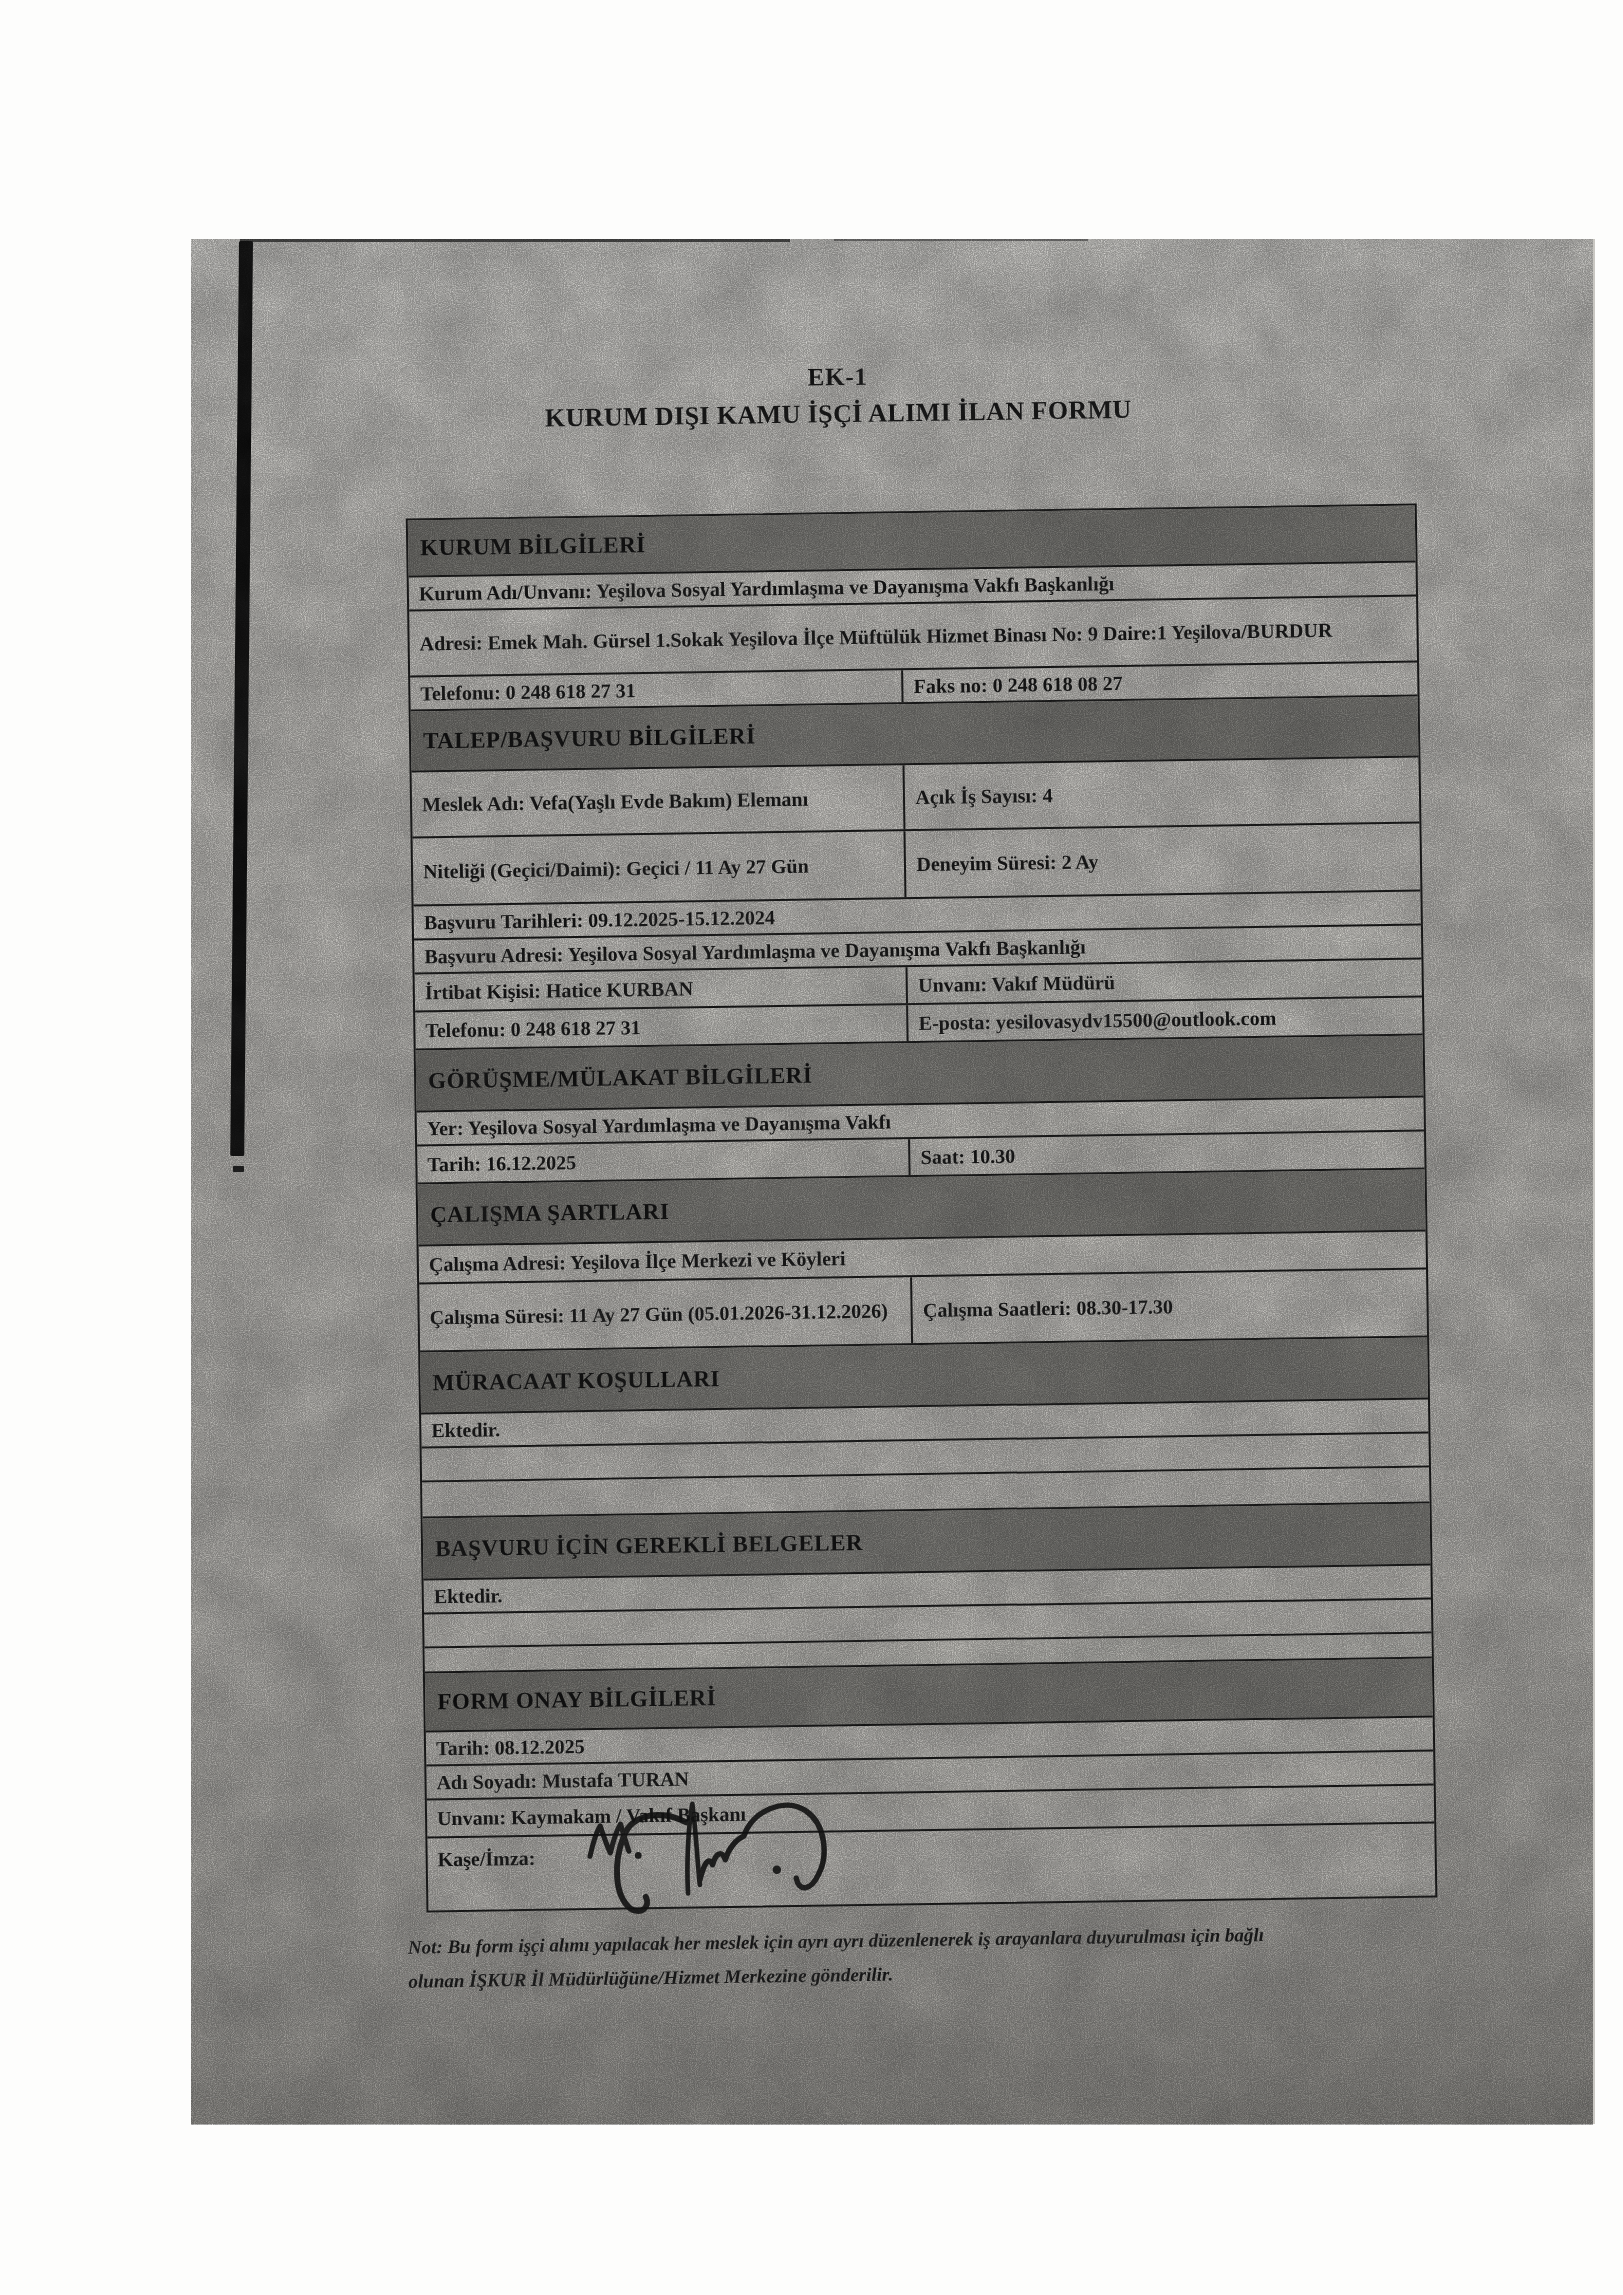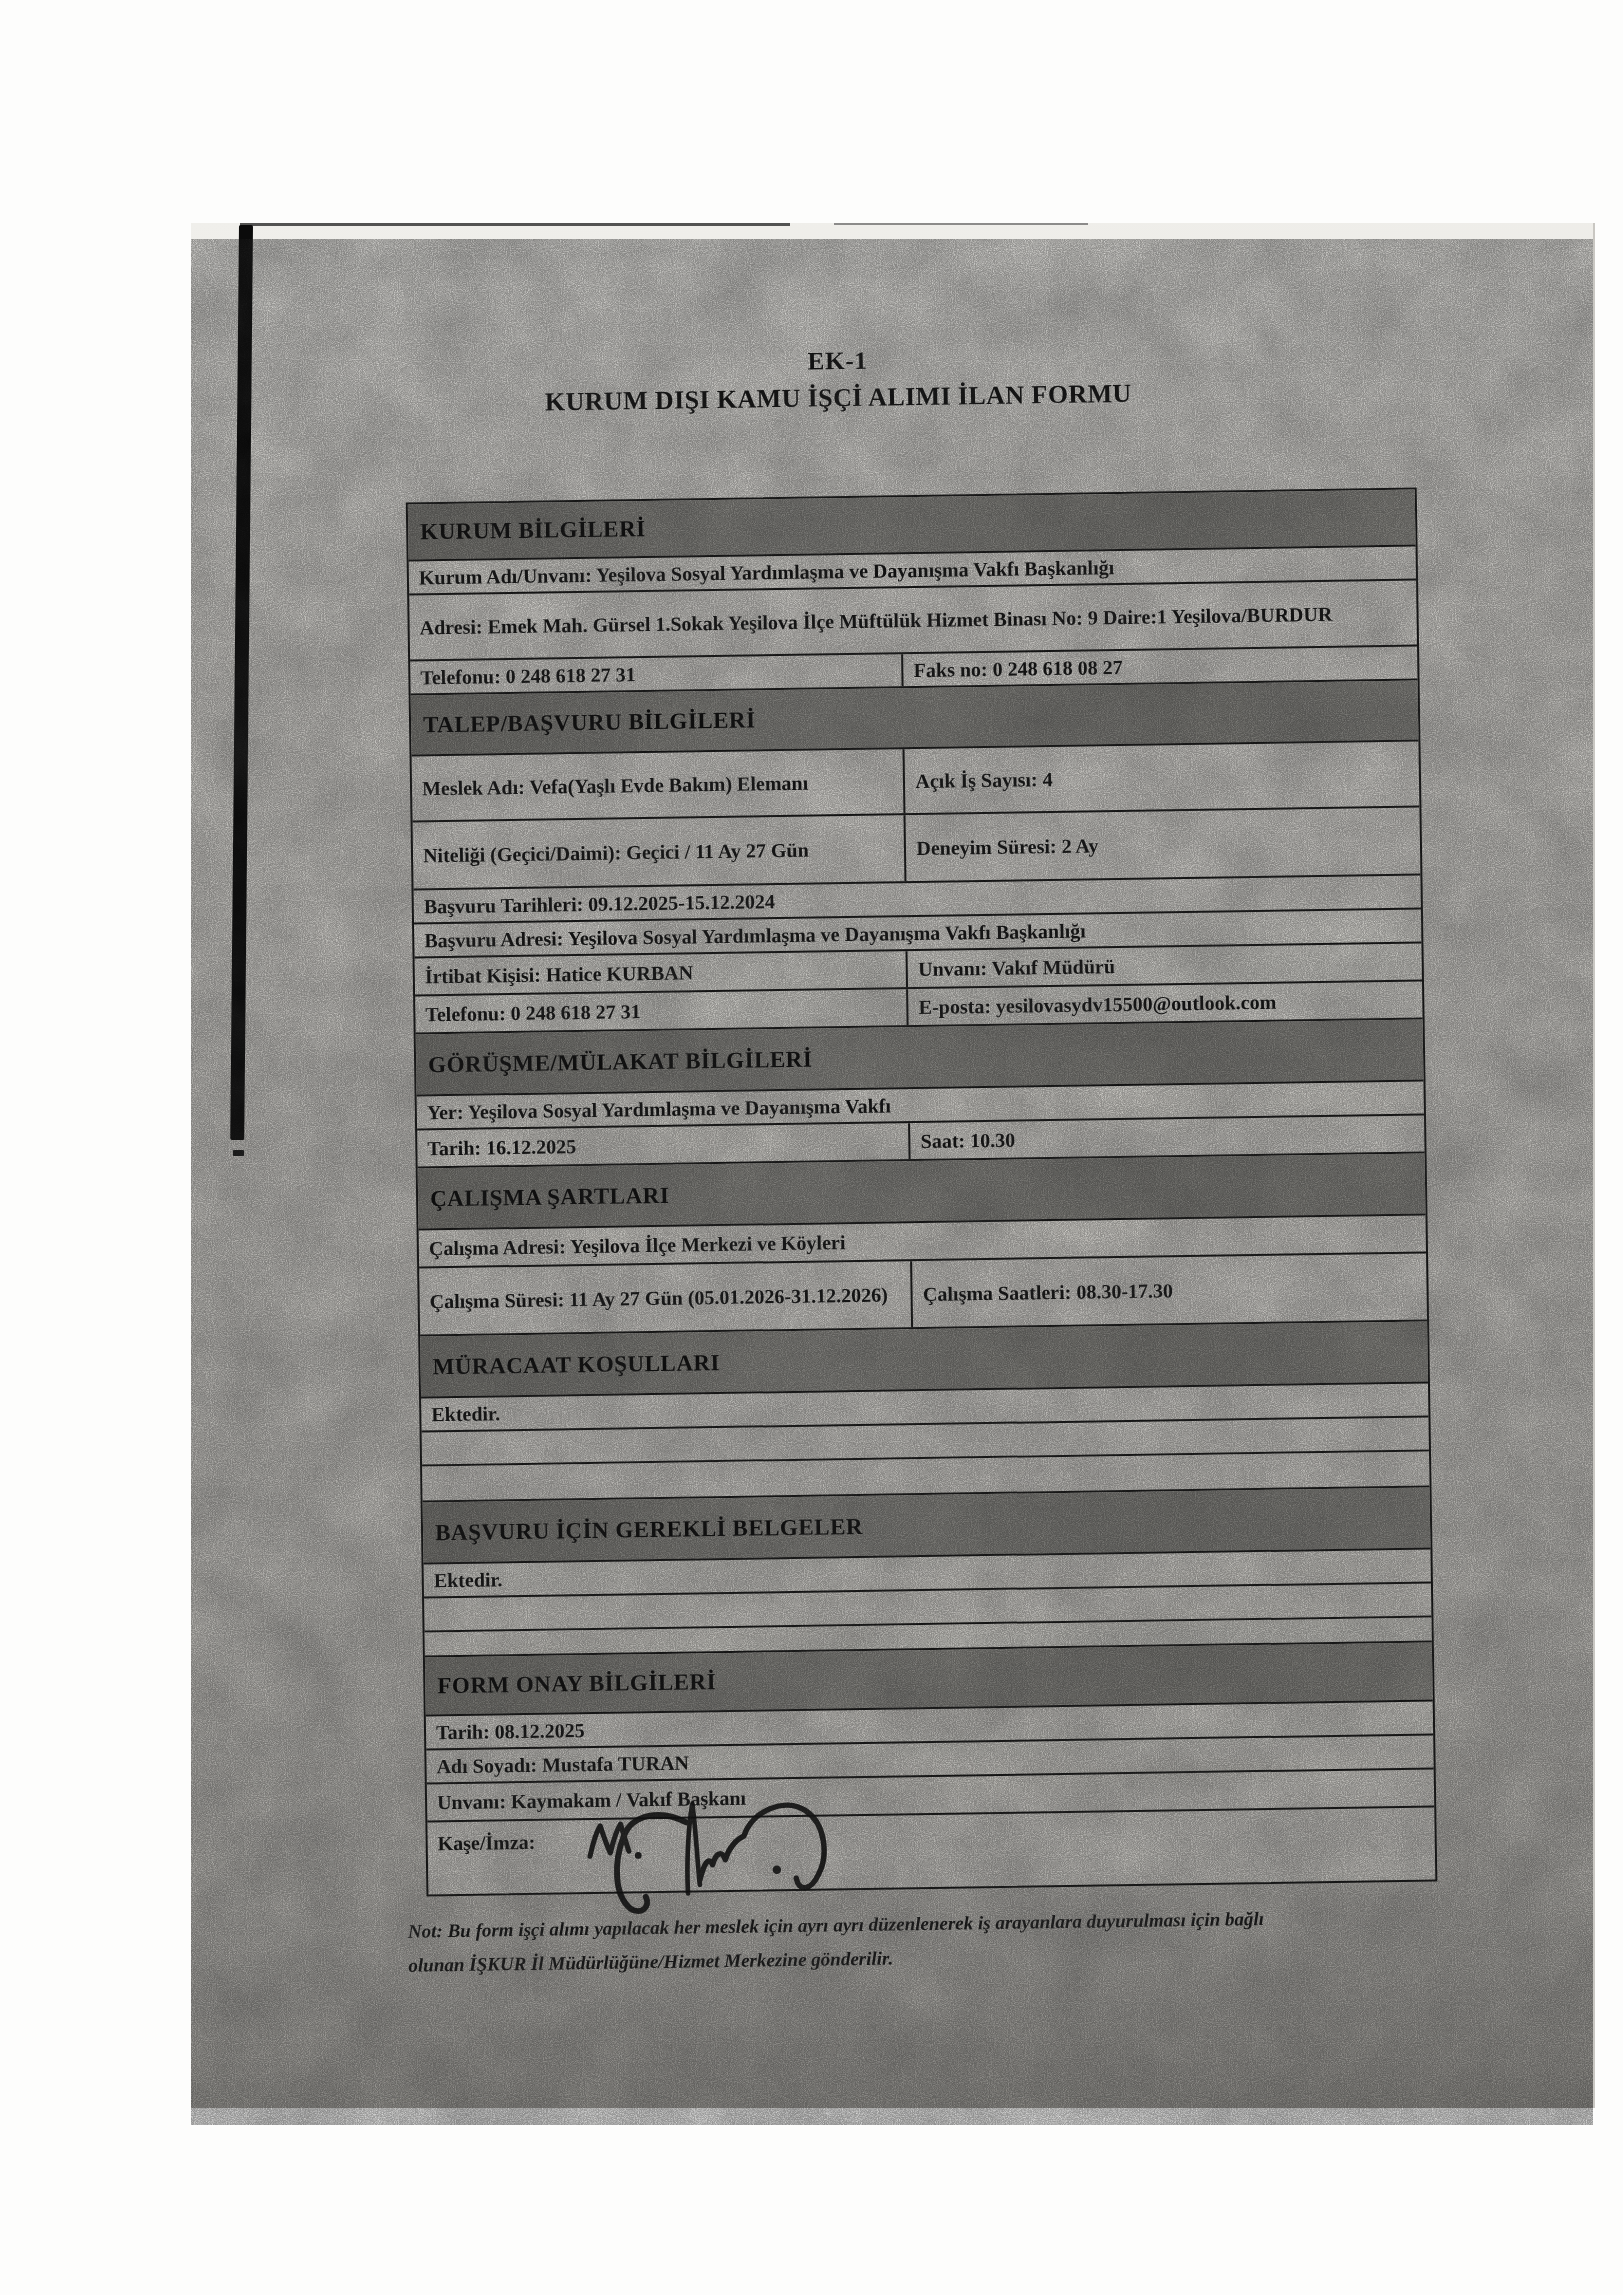--- a/index.html
+++ b/index.html
@@ -1,21 +1,21 @@
 <!DOCTYPE html>
 <html style="font-size:13.5px"><head>
 <meta charset="utf-8">
 <style>
   html,body{margin:0;padding:0;}
   body{
     width:1623px;height:2295px;position:relative;background:#fdfdfc;
     font-family:"Liberation Serif", serif;color:#141414;overflow:hidden;
   }
   .paper{
-    position:absolute;left:191px;top:223px;width:1402px;height:1885px;
+    position:absolute;left:191px;top:239px;width:1402px;height:1885px;
     background:linear-gradient(177deg,#f0efeb 0%,#e6e4df 22%,#dfddd8 48%,#d6d4cf 70%,#c2c0bb 88%,#a9a7a2 97%,#9d9b96 100%);
     border-right:2.5px solid #c9c7c2;
     overflow:hidden;
     font-family:Liberation Serif, serif;
   }
   .edge-top{position:absolute;left:49px;top:0;width:550px;height:3.4px;background:#2c2c2c;opacity:.8;}
   .edge-top2{position:absolute;left:643px;top:-0.8px;width:254px;height:2.5px;background:#4a4a4a;opacity:.6;}
   .left-bar{position:absolute;left:48px;top:1.7px;width:14.4px;height:915px;background:#0b0b0b;transform:rotate(.55deg);transform-origin:top left;border-radius:1.7px;z-index:6;}
   .left-bar-tick{position:absolute;left:42px;top:927px;width:11px;height:6px;background:#1d1d1d;z-index:6;border-radius:0.8px;}
   .tilt{position:absolute;inset:0;transform:rotate(-0.85deg);transform-origin:731px 964px;z-index:5;}

